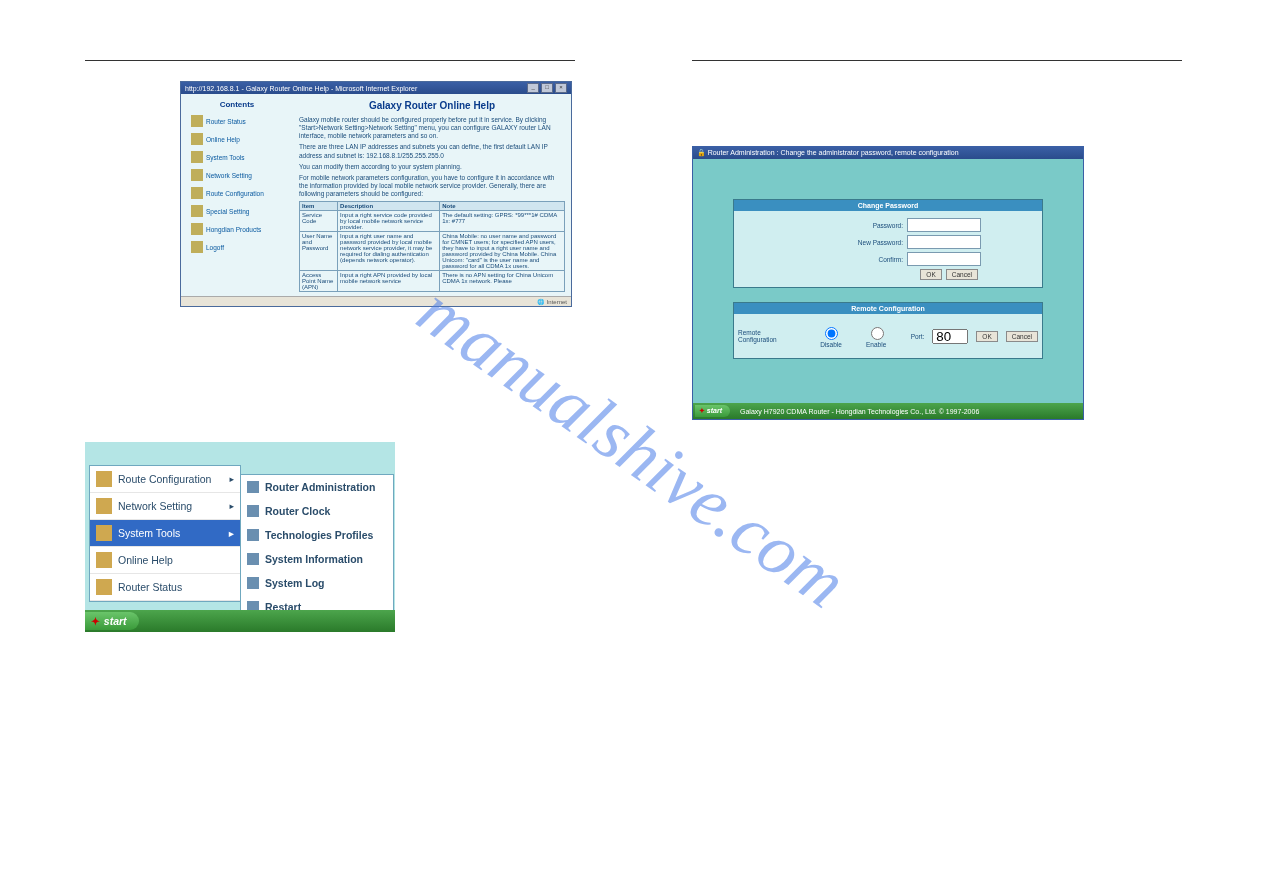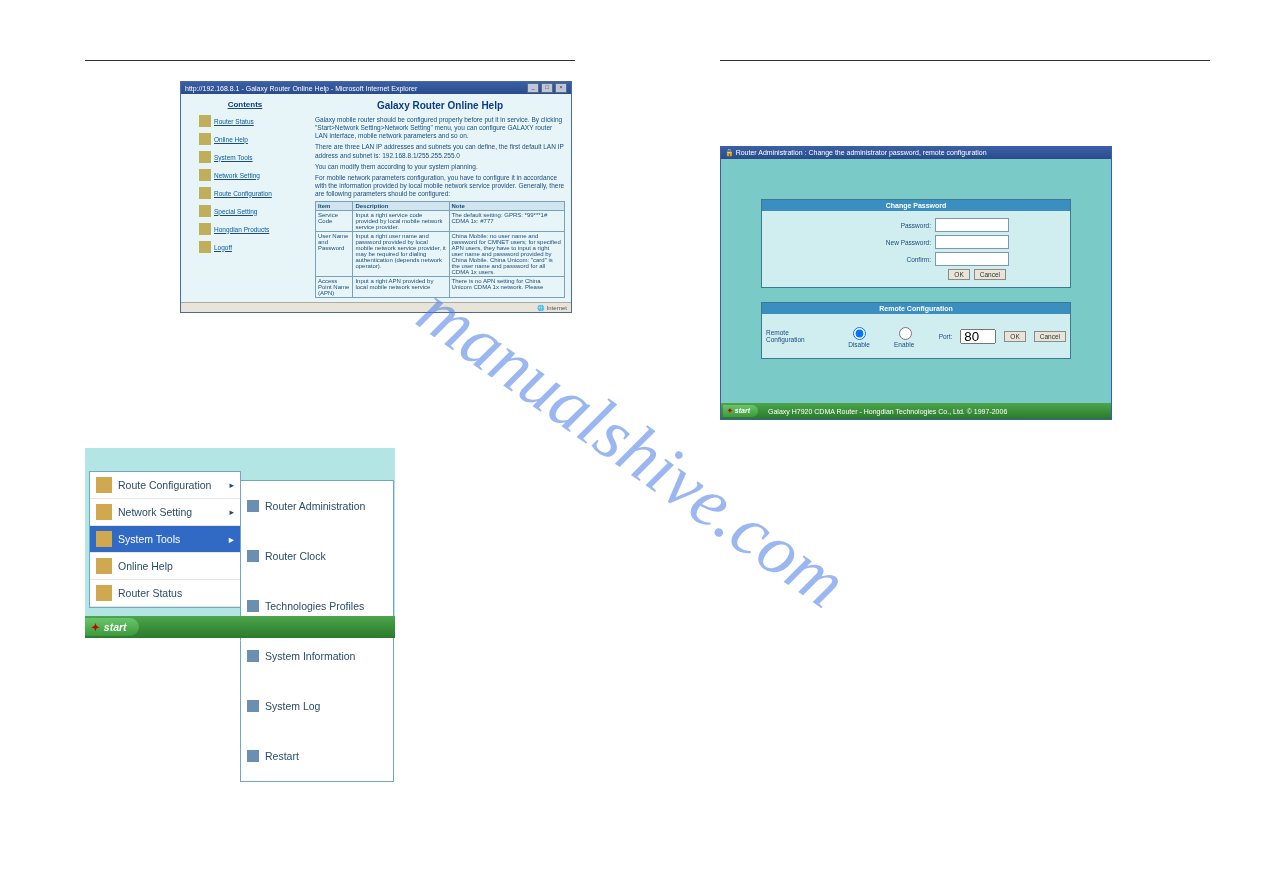--- a/index.html
+++ b/index.html
@@ -12,21 +12,21 @@
     height: 893px;
     position: relative;
     overflow: hidden;
   }
   .page-left, .page-right {
     position: absolute;
     top: 60px;
     width: 490px;
   }
   .page-left { left: 85px; }
-  .page-right { left: 720px; }
+  .page-right { left: 692px; }
   .hr-top {
     border-top: 1px solid #333;
     margin-bottom: 20px;
   }
 
   
   .ie-window {
     margin-left: 95px;
     width: 390px;
     border: 1px solid #4a6a9c;
@@ -49,22 +49,21 @@
     background: #c0c8d8;
     border: 1px solid #5a6a8a;
     font-size: 6px;
     text-align: center;
     line-height: 7px;
     color: #333;
   }
   .ie-body { display: flex; }
   .ie-nav {
     width: 92px;
-    padding: 4px 18px;
-    text-decoration: underline;
+    padding: 4px 10px;
   }
   .ie-nav .contents {
     color: #0a3c8c;
     font-weight: bold;
     font-size: 8px;
     text-align: center;
     margin: 2px 0 6px;
   }
   .ie-nav .item {
     display: flex;
@@ -147,23 +146,24 @@
   .sm-main .mitem .arr { font-size: 9px; }
   .sm-sub {
     position: absolute;
     left: 155px; top: 32px;
     width: 152px;
     background: #fff;
     border: 1px solid #6fa8bf;
   }
   .sm-sub .sitem {
     display: flex; align-items: center; gap: 6px;
-    padding: 19px 6px;
+    padding: 6px 6px;
     font-size: 10.5px;
     color: #2a4c6a;
+    font-weight: bold;
   }
   .sm-sub .sitem .ico { width: 12px; height: 12px; background: #6a8fb0; }
   .sm-taskbar {
     position: absolute;
     left: 0; right: 0; bottom: 0;
     height: 22px;
     background: linear-gradient(#4ca54c, #2a7a2a);
     color: #fff;
     display: flex;
     align-items: center;

